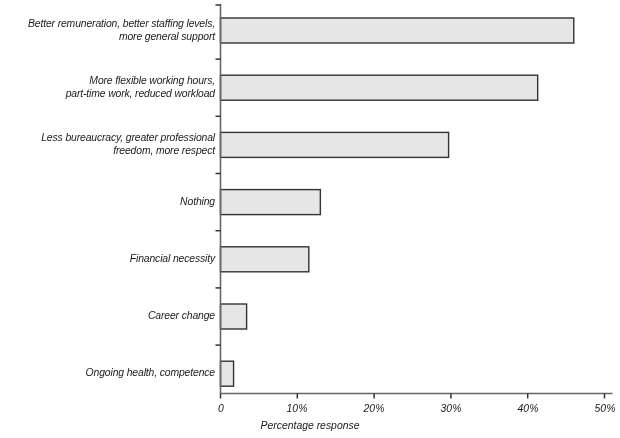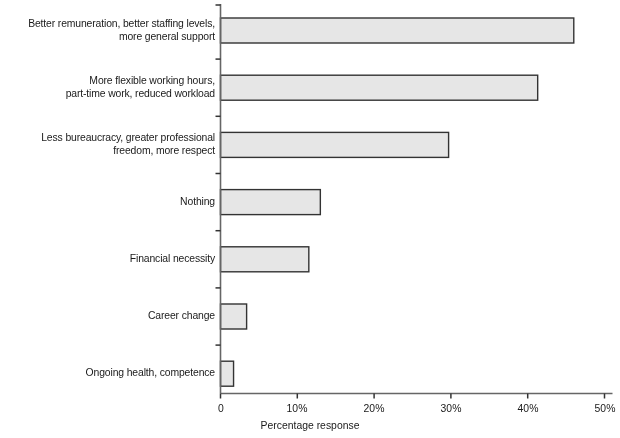--- a/index.html
+++ b/index.html
@@ -13,20 +13,21 @@
     position: relative;
     overflow: hidden;
     font-family: "Liberation Sans", sans-serif;
     color: #1a1a1a;
   }
   #chart-root {
     position: absolute;
     left: 0; top: 0;
     width: 620px;
     height: 438px;
+    font-style: italic;
   }
   .plot-svg {
     position: absolute;
     left: 0; top: 0;
     width: 620px;
     height: 438px;
   }
   
   .cat-label {
     position: absolute;

